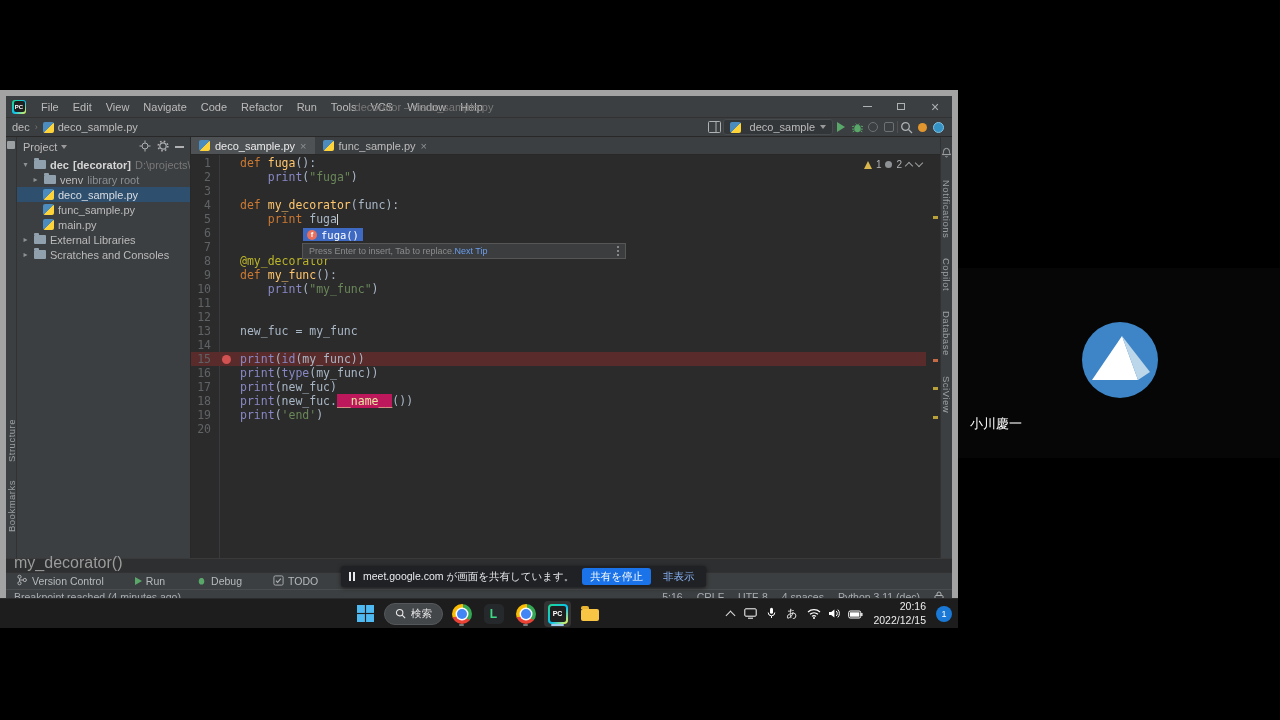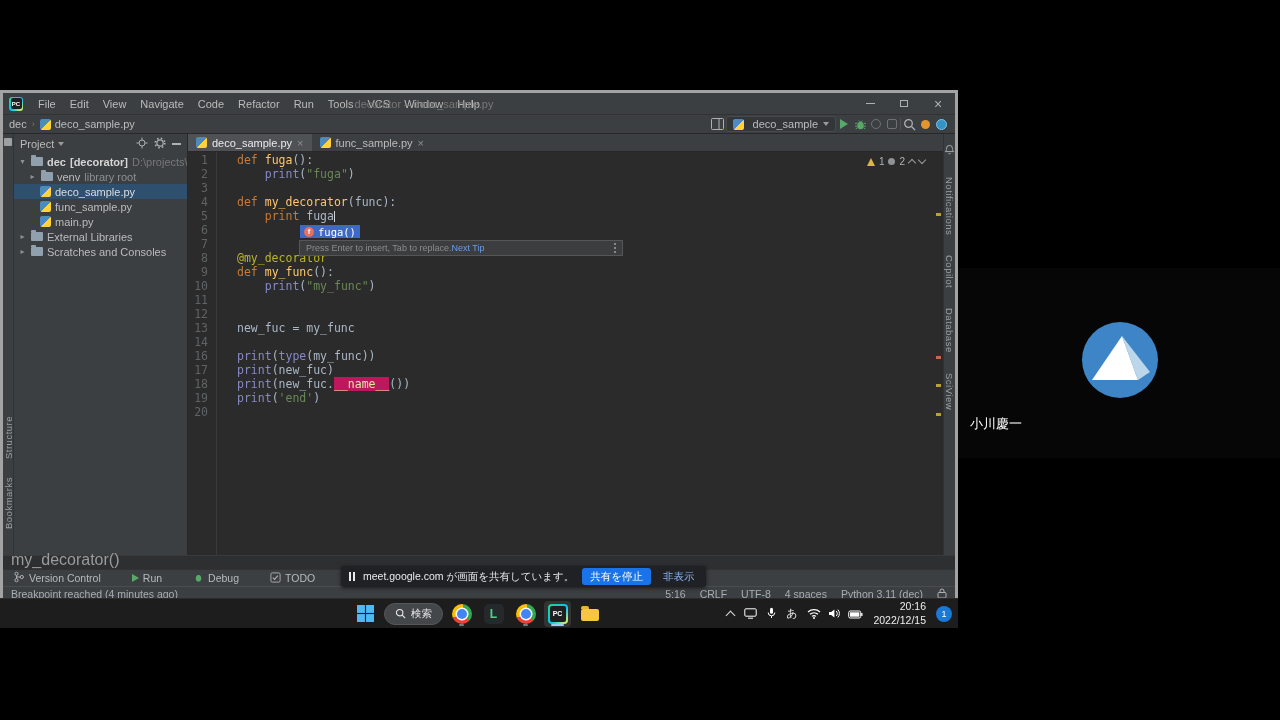--- a/index.html
+++ b/index.html
@@ -1,20 +1,20 @@
 <!DOCTYPE html>
 <html><head>
 <meta charset="utf-8">
 <style>
   * { box-sizing: border-box; margin: 0; padding: 0; }
   html,body { width:1280px; height:720px; overflow:hidden; }
   body { background:#000; font-family:"Liberation Sans", sans-serif; position:relative; }
 
   
-  #win { position:absolute; left:0; top:90px; width:958px; height:508px; background:#2b2b2b; color:#bbbbbb; font-size:11px; border:3px solid #a3a3a3; }
+  #win { position:absolute; left:0; top:90px; width:958px; height:508px; background:#2b2b2b; color:#bbbbbb; font-size:11px; border:6px solid #a3a3a3; }
   .titlebar { height:22px; background:#3c3f41; display:flex; align-items:center; position:relative; border-bottom:1px solid #323232; }
   .pc-logo { width:14px; height:14px; margin:0 8px 0 6px; border-radius:3px; background:linear-gradient(135deg,#21d789,#07c3f2 55%,#fcf84a); position:relative; display:flex; align-items:center; justify-content:center; }
   .pc-logo i { position:absolute; inset:1.5px; background:#1f1f1f; border-radius:2px; }
   .pc-logo b { position:relative; z-index:1; font-style:normal; font-size:6px; color:#fff; font-weight:bold; }
   .menu-item { padding:0 7px; color:#bbb; height:22px; line-height:22px; cursor:default; }
   .win-title { position:absolute; left:0; right:110px; text-align:center; color:#787878; pointer-events:none; }
   .winbtns { margin-left:auto; display:flex; height:100%; }
   .winbtn { width:34px; display:flex; align-items:center; justify-content:center; color:#aeb0b2; }
   .glyph-min { width:9px; height:1.5px; background:#aeb0b2; }
   .glyph-max { width:8px; height:7px; border:1.2px solid #aeb0b2; }
@@ -366,20 +366,27 @@
             <div class="crow">
               <span class="gut">13</span>
               <span class="fold"></span>
               <span class="ctext"><span class="tk-p">new_fuc = my_func</span></span>
             </div>
             <div class="crow">
               <span class="gut">14</span>
               <span class="fold"></span>
               <span class="ctext"></span>
             </div>
+            <div class="crow bp">
+              <span class="gut">15</span>
+              <span class="fold">
+                <span class="bpdot"></span>
+              </span>
+              <span class="ctext"><span class="tk-b">print</span><span class="tk-p">(</span><span class="tk-b">id</span><span class="tk-p">(my_func))</span></span>
+            </div>
             <div class="crow">
               <span class="gut">16</span>
               <span class="fold"></span>
               <span class="ctext"><span class="tk-b">print</span><span class="tk-p">(</span><span class="tk-b">type</span><span class="tk-p">(my_func))</span></span>
             </div>
             <div class="crow">
               <span class="gut">17</span>
               <span class="fold"></span>
               <span class="ctext"><span class="tk-b">print</span><span class="tk-p">(new_fuc)</span></span>
             </div>

